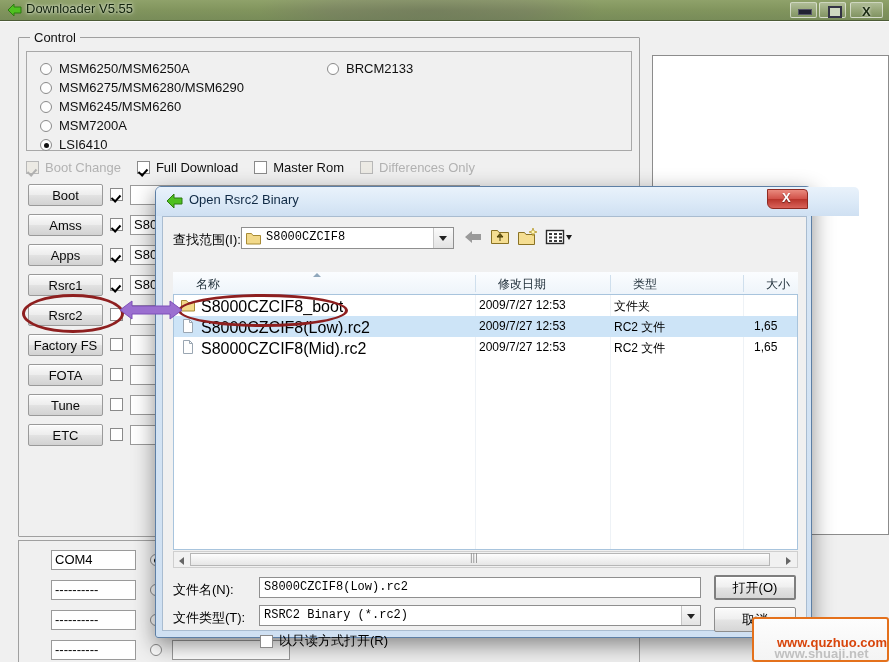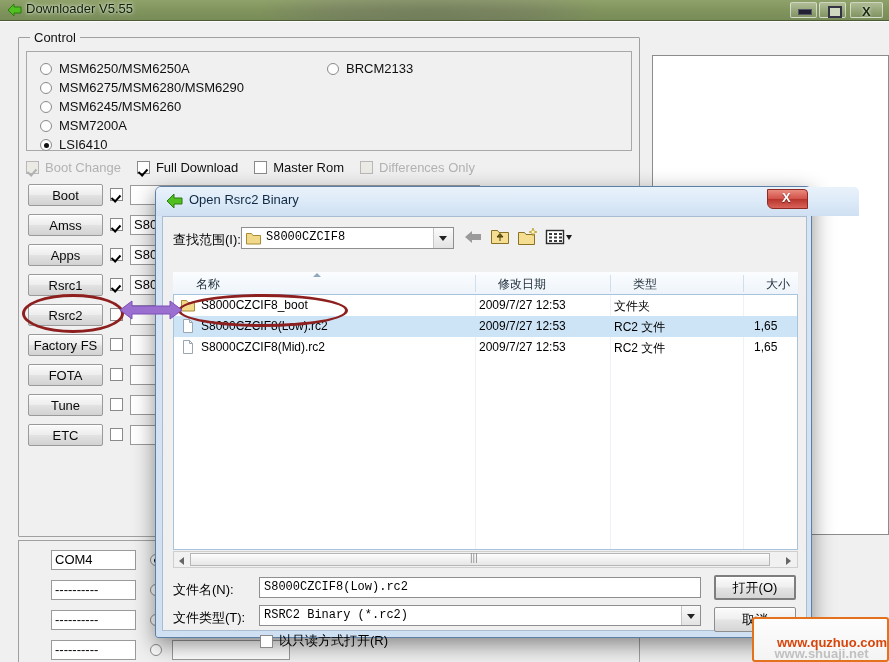--- a/index.html
+++ b/index.html
@@ -125,21 +125,21 @@
   .hcell{position:absolute;top:4px;font-size:12px;color:#1c2b36;white-space:nowrap;margin-left:15px;}
   .hsep{position:absolute;top:3px;width:1px;height:17px;background:#cfdfed;}
   #sort-caret{position:absolute;left:140px;top:1px;border-left:4px solid transparent;
     border-right:4px solid transparent;border-bottom:4px solid #90a8bc;}
   
   #file-list{position:absolute;left:10px;top:78px;width:625px;height:255px;background:#fff;
     border:1px solid #a8c4dd;border-top:none;box-sizing:border-box;overflow:hidden;}
   .frow{position:absolute;left:0;width:623px;height:21px;}
   .frow.sel{background:#cde4f7;}
   .ficon{position:absolute;left:7px;top:3px;width:14px;height:14px;}
-  .fname{position:absolute;left:27px;top:3px;font-size:12px;color:#000;white-space:nowrap;}
+  .fname{position:absolute;left:27px;top:3px;font-size:16px;color:#000;white-space:nowrap;}
   .fdate{position:absolute;left:305px;top:3px;font-size:12px;color:#000;white-space:nowrap;}
   .ftype{position:absolute;left:440px;top:3px;font-size:12px;color:#000;white-space:nowrap;}
   .fsize{position:absolute;left:580px;top:3px;font-size:12px;color:#000;white-space:nowrap;}
   .vsep{position:absolute;top:0;width:1px;height:255px;background:#eef2f6;}
   
   #hscroll{position:absolute;left:10px;top:334px;width:625px;height:17px;
     background:#f1f1f1;border:1px solid #cfcfcf;box-sizing:border-box;}
   .sarrow{position:absolute;top:0;width:15px;height:15px;}
   .sarrow i{position:absolute;top:5px;display:block;width:0;height:0;}
   #sa-left i{left:5px;border-top:4px solid transparent;border-bottom:4px solid transparent;border-right:5px solid #666;}

